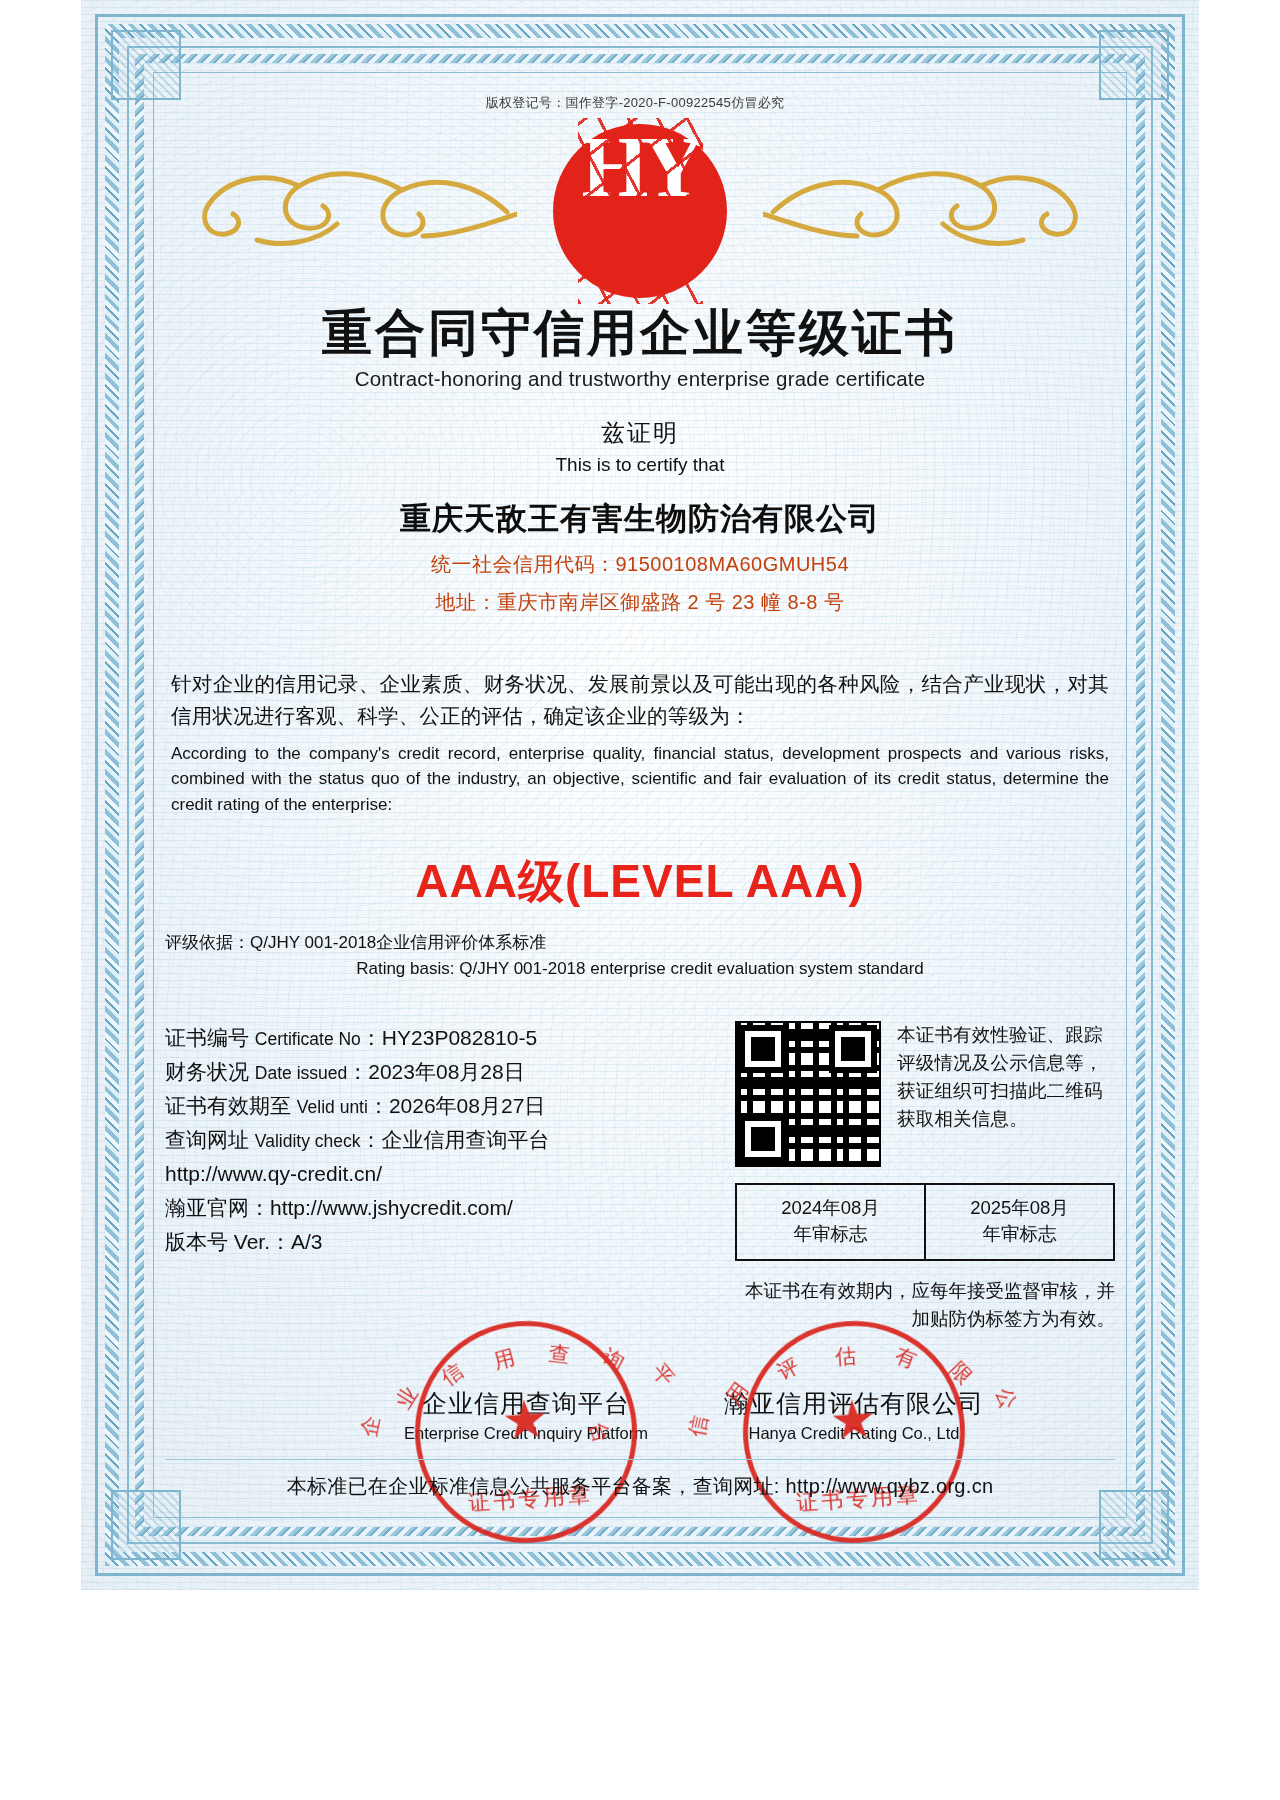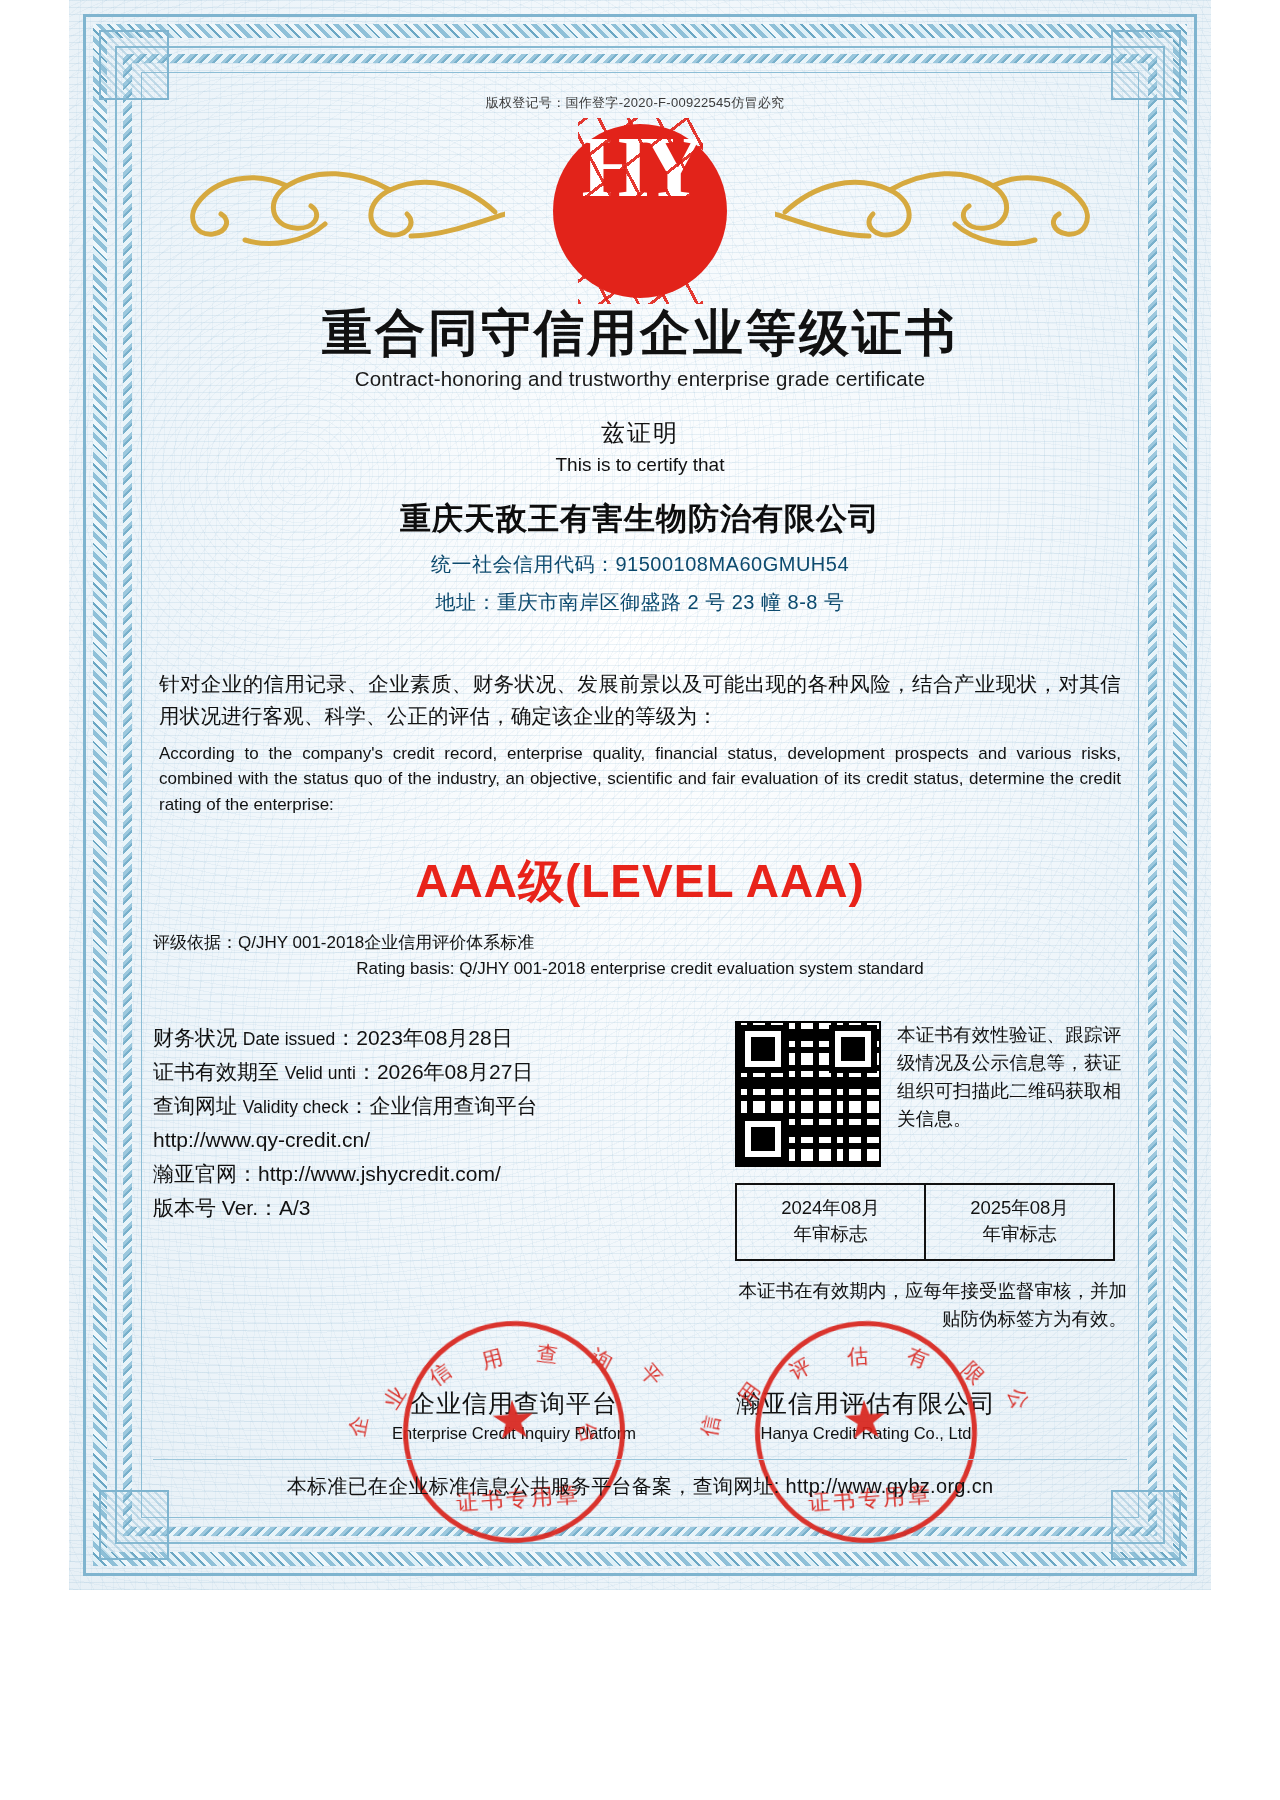--- a/index.html
+++ b/index.html
@@ -15,21 +15,20 @@
   }
 
   
   .cert {
     position: relative;
     width: 1118px;
     height: 1590px;
     margin: 0 auto;
     background: #f3f8fb;
     overflow: hidden;
-    padding-left: 24px;
   }
 
   
   .bg-waves {
     position: absolute;
     inset: 0;
     background:
       repeating-linear-gradient(0deg, rgba(120,170,200,0.16) 0px, rgba(120,170,200,0.16) 1px, rgba(255,255,255,0) 1px, rgba(255,255,255,0) 7px),
       repeating-linear-gradient(92deg, rgba(150,190,215,0.10) 0px, rgba(150,190,215,0.10) 1px, rgba(255,255,255,0) 1px, rgba(255,255,255,0) 11px),
       radial-gradient(ellipse at 50% 40%, #ffffff 0%, #eef5fa 60%, #e7f0f6 100%);
@@ -186,21 +185,21 @@
     font-family: "Liberation Serif", serif;
     font-weight: bold;
     font-size: 31px;
     color: #0d0d0d;
     letter-spacing: 1px;
     margin-top: 22px;
   }
   .company-meta {
     text-align: center;
     font-size: 20px;
-    color: #0c4a6e;
+    color: #c2410c;
     margin-top: 11px;
     letter-spacing: 0.5px;
   }
 
   .para {
     margin-top: 52px;
     padding: 0 6px;
   }
   .para .cn {
     font-size: 20.5px;
@@ -463,20 +462,24 @@
       <div class="en">According to the company's credit record, enterprise quality, financial status, development prospects and various risks, combined with the status quo of the industry, an objective, scientific and fair evaluation of its credit status, determine the credit rating of the enterprise:</div>
     </div>
 
     <div class="level">AAA级(LEVEL AAA)</div>
     <div class="basis-cn">评级依据：Q/JHY 001-2018企业信用评价体系标准</div>
     <div class="basis-en">Rating basis: Q/JHY 001-2018 enterprise credit evaluation system standard</div>
 
     <div class="details">
       <div class="details-left">
         <div class="row">
+          <span class="lbl-cn">证书编号</span>
+          <span class="lbl-en">Certificate No</span><span class="lbl-cn">：</span><span>HY23P082810-5</span>
+        </div>
+        <div class="row">
           <span class="lbl-cn">财务状况</span>
           <span class="lbl-en">Date issued</span><span class="lbl-cn">：</span><span>2023年08月28日</span>
         </div>
         <div class="row">
           <span class="lbl-cn">证书有效期至</span>
           <span class="lbl-en">Velid unti</span><span class="lbl-cn">：</span><span>2026年08月27日</span>
         </div>
         <div class="row">
           <span class="lbl-cn">查询网址</span>
           <span class="lbl-en">Validity check</span><span class="lbl-cn">：</span><span>企业信用查询平台</span>

